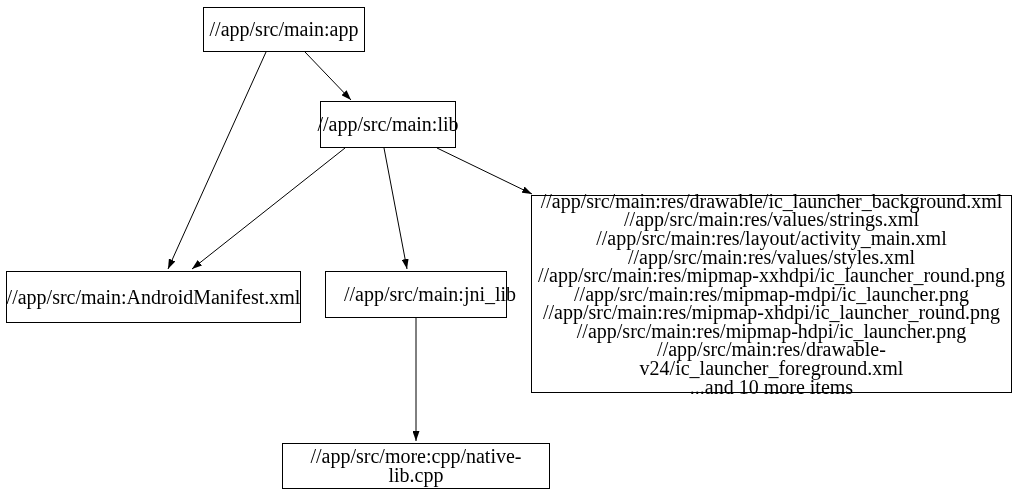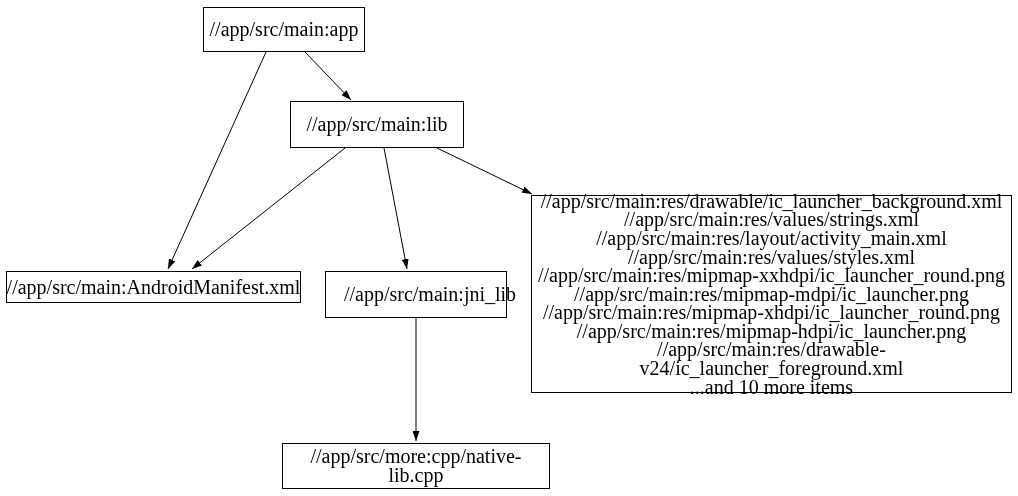--- a/index.html
+++ b/index.html
@@ -24,22 +24,22 @@
     background: #ffffff;
     display: flex;
     align-items: center;
     justify-content: center;
     text-align: center;
     font-size: 20px;
     line-height: 18.6px;
     white-space: pre-line;
   }
   .node-app        { left: 203px; top: 7px;   width: 162px; height: 45px; }
-  .node-lib        { left: 290px; top: 101px; width: 174px; height: 47px; }
-  .node-manifest   { left: 6px;   top: 271px; width: 295px; height: 32px; }
+  .node-lib        { left: 320px; top: 101px; width: 136px; height: 47px; }
+  .node-manifest   { left: 6px;   top: 271px; width: 295px; height: 52px; }
   .node-jni-lib    { left: 325px; top: 271px; width: 182px; height: 47px; padding-left: 28px; }
   .node-res        { left: 531px; top: 195px; width: 481px; height: 198px; }
   .node-native-lib { left: 282px; top: 443px; width: 268px; height: 46px; }
   line { stroke: #000000; stroke-width: 1; }
 </style>
 </head>
 <body>
 
 <div class="canvas">
 

